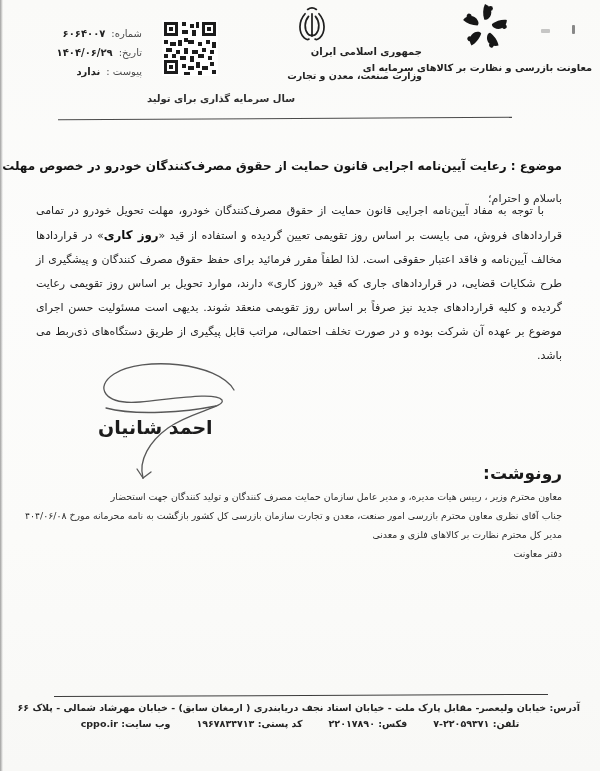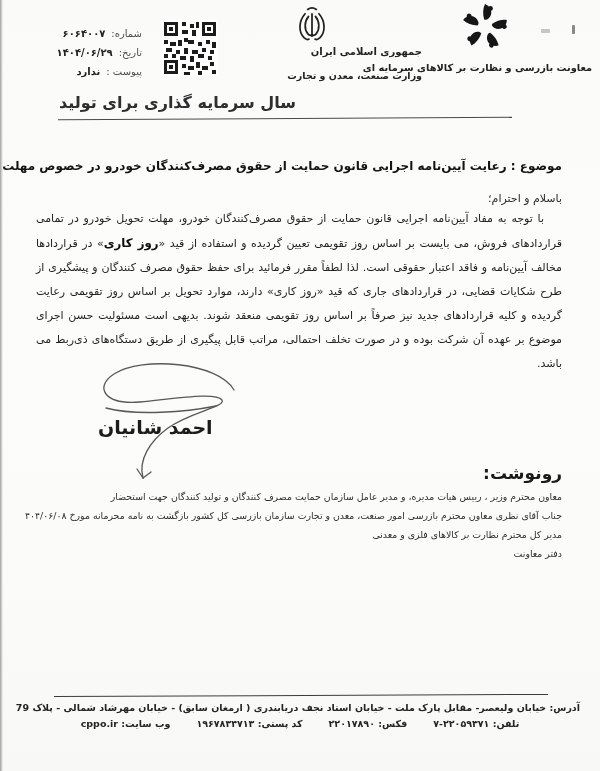--- a/index.html
+++ b/index.html
@@ -21,36 +21,36 @@
   .meta-value{font-weight:700;color:#222;}
 
   
   .qr{position:absolute;left:162px;top:20px;width:56px;height:56px;}
 
   
   .center-head{position:absolute;left:202px;top:6px;width:220px;text-align:right;}
   .emblem{display:block;margin:0 auto 2px auto;}
   .gov-line1{font-size:10px;font-weight:700;color:#222;letter-spacing:.3px;}
   .gov-line2{font-size:9.5px;font-weight:700;color:#222;margin-top:13px;letter-spacing:.2px;}
-  .slogan{position:absolute;left:146px;top:93px;width:150px;font-size:16px;font-weight:600;
+  .slogan{position:absolute;left:146px;top:93px;width:150px;font-size:10px;font-weight:600;
     color:#2e2e2e;text-align:center;letter-spacing:.4px;white-space:nowrap;}
 
   
   .org{position:absolute;right:8px;top:2px;width:215px;text-align:center;}
   .org-logo{display:block;margin:0 auto 8px auto;}
   .org-line{font-size:9.8px;font-weight:700;color:#222;line-height:16px;white-space:nowrap;}
 
   .head-rule{position:absolute;top:118px;left:58px;width:454px;height:0;
     border-top:1.4px solid #4a4a4a;transform:rotate(-.3deg);}
 
   .subject{position:absolute;top:159px;right:38px;left:30px;font-size:12px;font-weight:700;
     color:#141414;white-space:nowrap;}
   .salutation{position:absolute;top:192px;right:38px;font-size:11px;color:#2b2b2b;}
 
-  .body-text{position:absolute;top:207px;right:38px;left:36px;font-size:11px;line-height:24px;
+  .body-text{position:absolute;top:199px;right:38px;left:36px;font-size:11px;line-height:24px;
     text-align:justify;color:#1e1e1e;text-indent:18px;}
   .body-text b{font-size:11.8px;color:#0d0d0d;}
 
   
   .sig{position:absolute;left:66px;top:356px;width:190px;height:140px;}
   .sig svg{position:absolute;left:0;top:0;}
   .sig-name{position:absolute;left:32px;top:60px;font-size:19px;font-weight:700;color:#1c1c1c;
     direction:rtl;white-space:nowrap;}
 
   
@@ -197,21 +197,21 @@
   <div class="cc">
     <div class="cc-label">رونوشت:</div>
     <div class="cc-item">معاون محترم وزیر ، رییس هیات مدیره، و مدیر عامل سازمان حمایت مصرف کنندگان و تولید کنندگان جهت استحضار</div>
     <div class="cc-item">جناب آقای نظری معاون محترم بازرسی امور صنعت، معدن و تجارت سازمان بازرسی کل کشور بازگشت به نامه محرمانه مورخ ۱۴۰۴/۰۶/۰۸ جهت استحضار</div>
     <div class="cc-item">مدیر کل محترم نظارت بر کالاهای فلزی و معدنی</div>
     <div class="cc-item">دفتر معاونت</div>
   </div>
 
   <div class="foot-rule"></div>
   <div class="footer">
-    <div class="footer-address">آدرس: خیابان ولیعصر- مقابل پارک ملت - خیابان استاد نجف دریابندری ( ارمغان سابق) - خیابان مهرشاد شمالی - پلاک 79</div>
+    <div class="footer-address">آدرس: خیابان ولیعصر- مقابل پارک ملت - خیابان استاد نجف دریابندری ( ارمغان سابق) - خیابان مهرشاد شمالی - پلاک ۶۶</div>
     <div class="footer-contact">
       <span>تلفن: ۲۲۰۵۹۳۷۱-۷</span>
       <span>فکس: ۲۲۰۱۷۸۹۰</span>
       <span>کد پستی: ۱۹۶۷۸۳۴۷۱۳</span>
       <span>وب سایت: cppo.ir</span>
     </div>
   </div>
 </div>
 
 </body></html>

